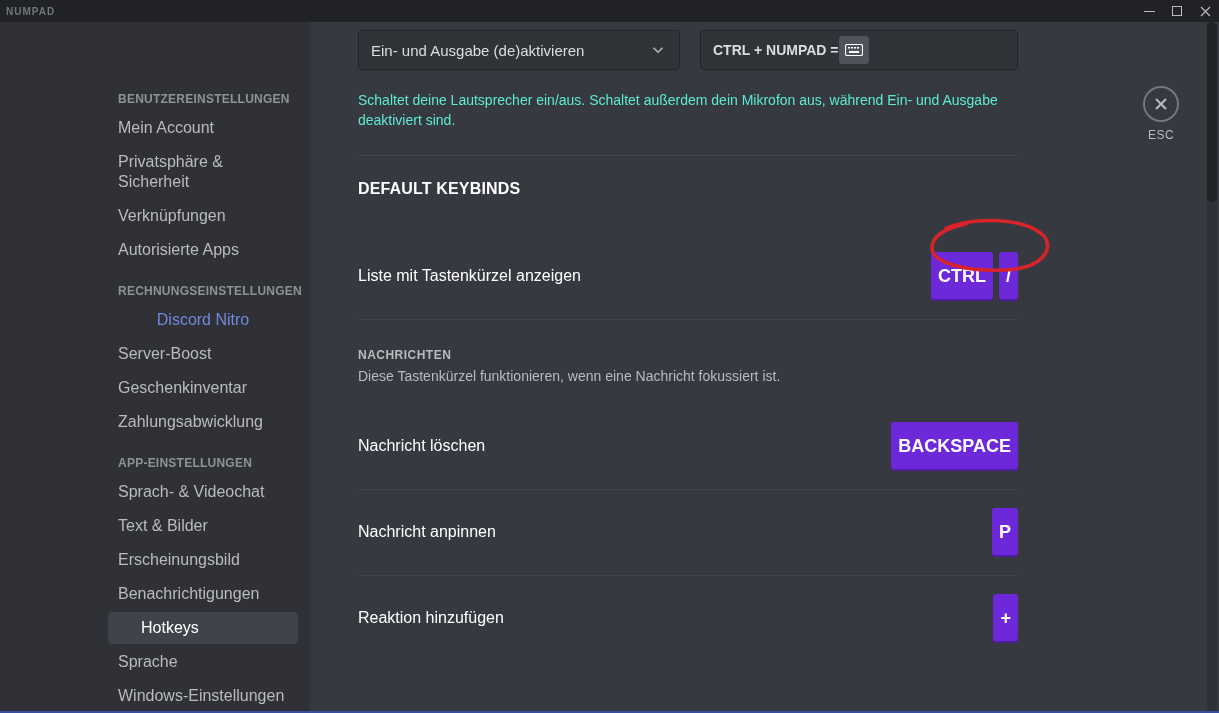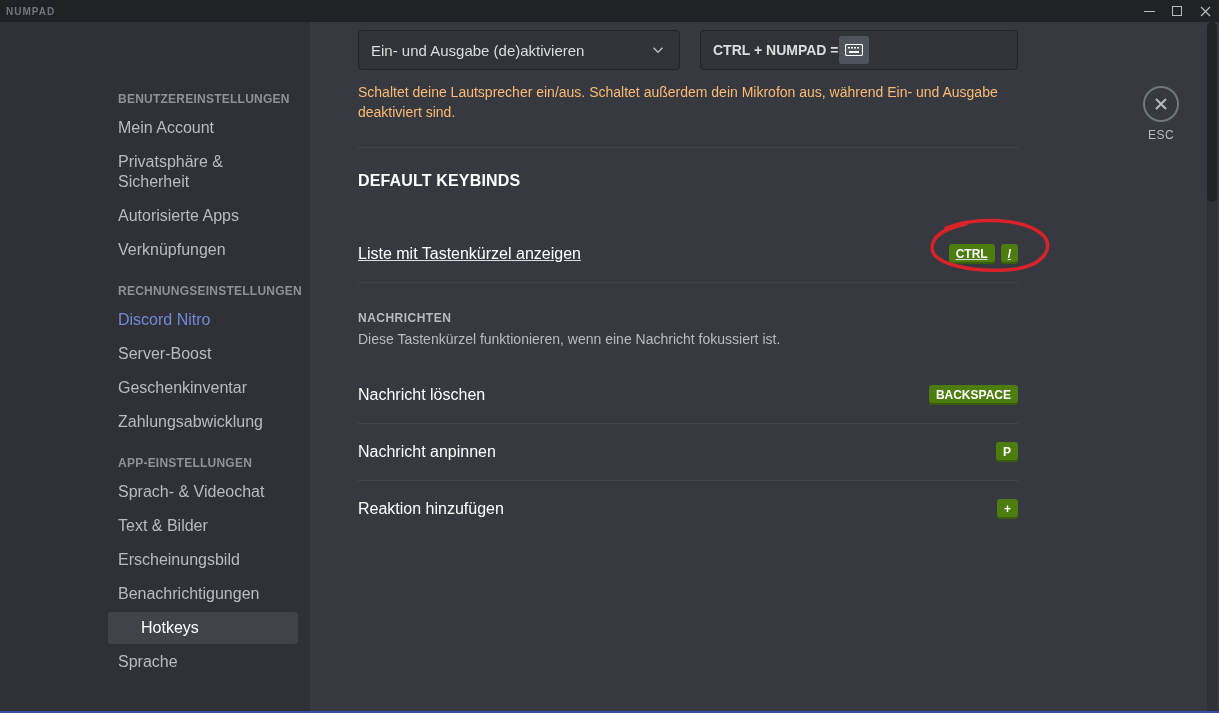--- a/index.html
+++ b/index.html
@@ -68,37 +68,37 @@
   border-radius: 4px;
   margin-bottom: 2px;
   cursor: pointer;
   line-height: 20px;
 }
 .side-item.active {
   background: #40444a;
   color: #fff;
   padding-left: 33px;
 }
-.side-item.nitro { color: #7289da; }
+.side-item.nitro { color: #7289da; text-align: center; }
 .content {
   flex: 1;
   background: #36393f;
   position: relative;
   overflow: hidden;
 }
 .content-inner {
   max-width: 680px;
   margin-left: 48px;
   padding-top: 8px;
   padding-right: 20px;
 }
 .input-row {
   display: flex;
   gap: 20px;
-  margin-bottom: 12px;
+  margin-bottom: 20px;
 }
 .select-box {
   flex: 1;
   height: 40px;
   background: #303338;
   border: 1px solid #222428;
   border-radius: 4px;
   display: flex;
   align-items: center;
   justify-content: space-between;
@@ -122,21 +122,21 @@
 .kb-icon-btn {
   width: 30px;
   height: 28px;
   background: #4f545c;
   border-radius: 3px;
   display: flex;
   align-items: center;
   justify-content: center;
 }
 .desc {
-  color: #fdba74;
+  color: #5eead4;
   font-size: 14px;
   line-height: 1.45;
   margin-bottom: 24px;
 }
 .divider {
   height: 1px;
   background: #42454a;
   margin: 0 0 24px 0;
 }
 .section-title {
@@ -166,25 +166,25 @@
   border-bottom: 1px solid #42454a;
 }
 .kb-row:last-child { border-bottom: none; justify-content: space-between; }
 .kb-label {
   color: #fff;
   font-size: 16px;
   font-weight: 500;
 }
 .kb-keys { display: flex; gap: 6px; }
 .kb-key {
-  background: #4d7c0f;
+  background: #6d28d9;
   color: #fff;
-  font-size: 12px;
-  font-weight: 700;
-  padding: 3px 7px;
+  font-size: 18px;
+  font-weight: 700;
+  padding: 14px 7px;
   border-radius: 3px;
   box-shadow: inset 0 -2px 0 rgba(0,0,0,0.25);
   min-width: 16px;
   text-align: center;
 }
 .annot {
   position: absolute;
   left: 926px;
   top: 218px;
   width: 126px;
@@ -256,36 +256,37 @@
     </div>
   </div>
 </div>
 
 <div class="layout">
   <div class="sidebar">
     <div class="sidebar-inner">
       <div class="side-header">BENUTZEREINSTELLUNGEN</div>
       <div class="side-item">Mein Account</div>
       <div class="side-item">Privatsphäre &amp; Sicherheit</div>
+      <div class="side-item">Verknüpfungen</div>
       <div class="side-item">Autorisierte Apps</div>
-      <div class="side-item">Verknüpfungen</div>
 
       <div class="side-header">RECHNUNGSEINSTELLUNGEN</div>
       <div class="side-item nitro">Discord Nitro</div>
       <div class="side-item">Server-Boost</div>
       <div class="side-item">Geschenkinventar</div>
       <div class="side-item">Zahlungsabwicklung</div>
 
       <div class="side-header">APP-EINSTELLUNGEN</div>
       <div class="side-item">Sprach- &amp; Videochat</div>
       <div class="side-item">Text &amp; Bilder</div>
       <div class="side-item">Erscheinungsbild</div>
       <div class="side-item">Benachrichtigungen</div>
       <div class="side-item active">Hotkeys</div>
       <div class="side-item">Sprache</div>
+      <div class="side-item">Windows-Einstellungen</div>
     </div>
   </div>
 
   <div class="content">
     <div class="content-inner">
       <div class="input-row">
         <div class="select-box">
           <span>Ein- und Ausgabe (de)aktivieren</span>
           <span>
             <svg width="18" height="18" viewBox="0 0 24 24">
@@ -307,21 +308,21 @@
                 </svg>
             </span>
           </div>
         </div>
       </div>
       <div class="desc">Schaltet deine Lautsprecher ein/aus. Schaltet außerdem dein Mikrofon aus, während Ein- und Ausgabe deaktiviert sind.</div>
       <div class="divider"></div>
 
       <div class="section-title">DEFAULT KEYBINDS</div>
 
-      <div class="kb-row" style="margin-bottom:28px;text-decoration:underline;">
+      <div class="kb-row" style="margin-bottom:28px;">
         <div class="kb-label">Liste mit Tastenkürzel anzeigen</div>
         <div class="kb-keys">
           <span class="kb-key">CTRL</span>
           <span class="kb-key">/</span>
         </div>
       </div>
 
       <div class="section-sub">NACHRICHTEN</div>
       <div class="section-subdesc">Diese Tastenkürzel funktionieren, wenn eine Nachricht fokussiert ist.</div>
 

